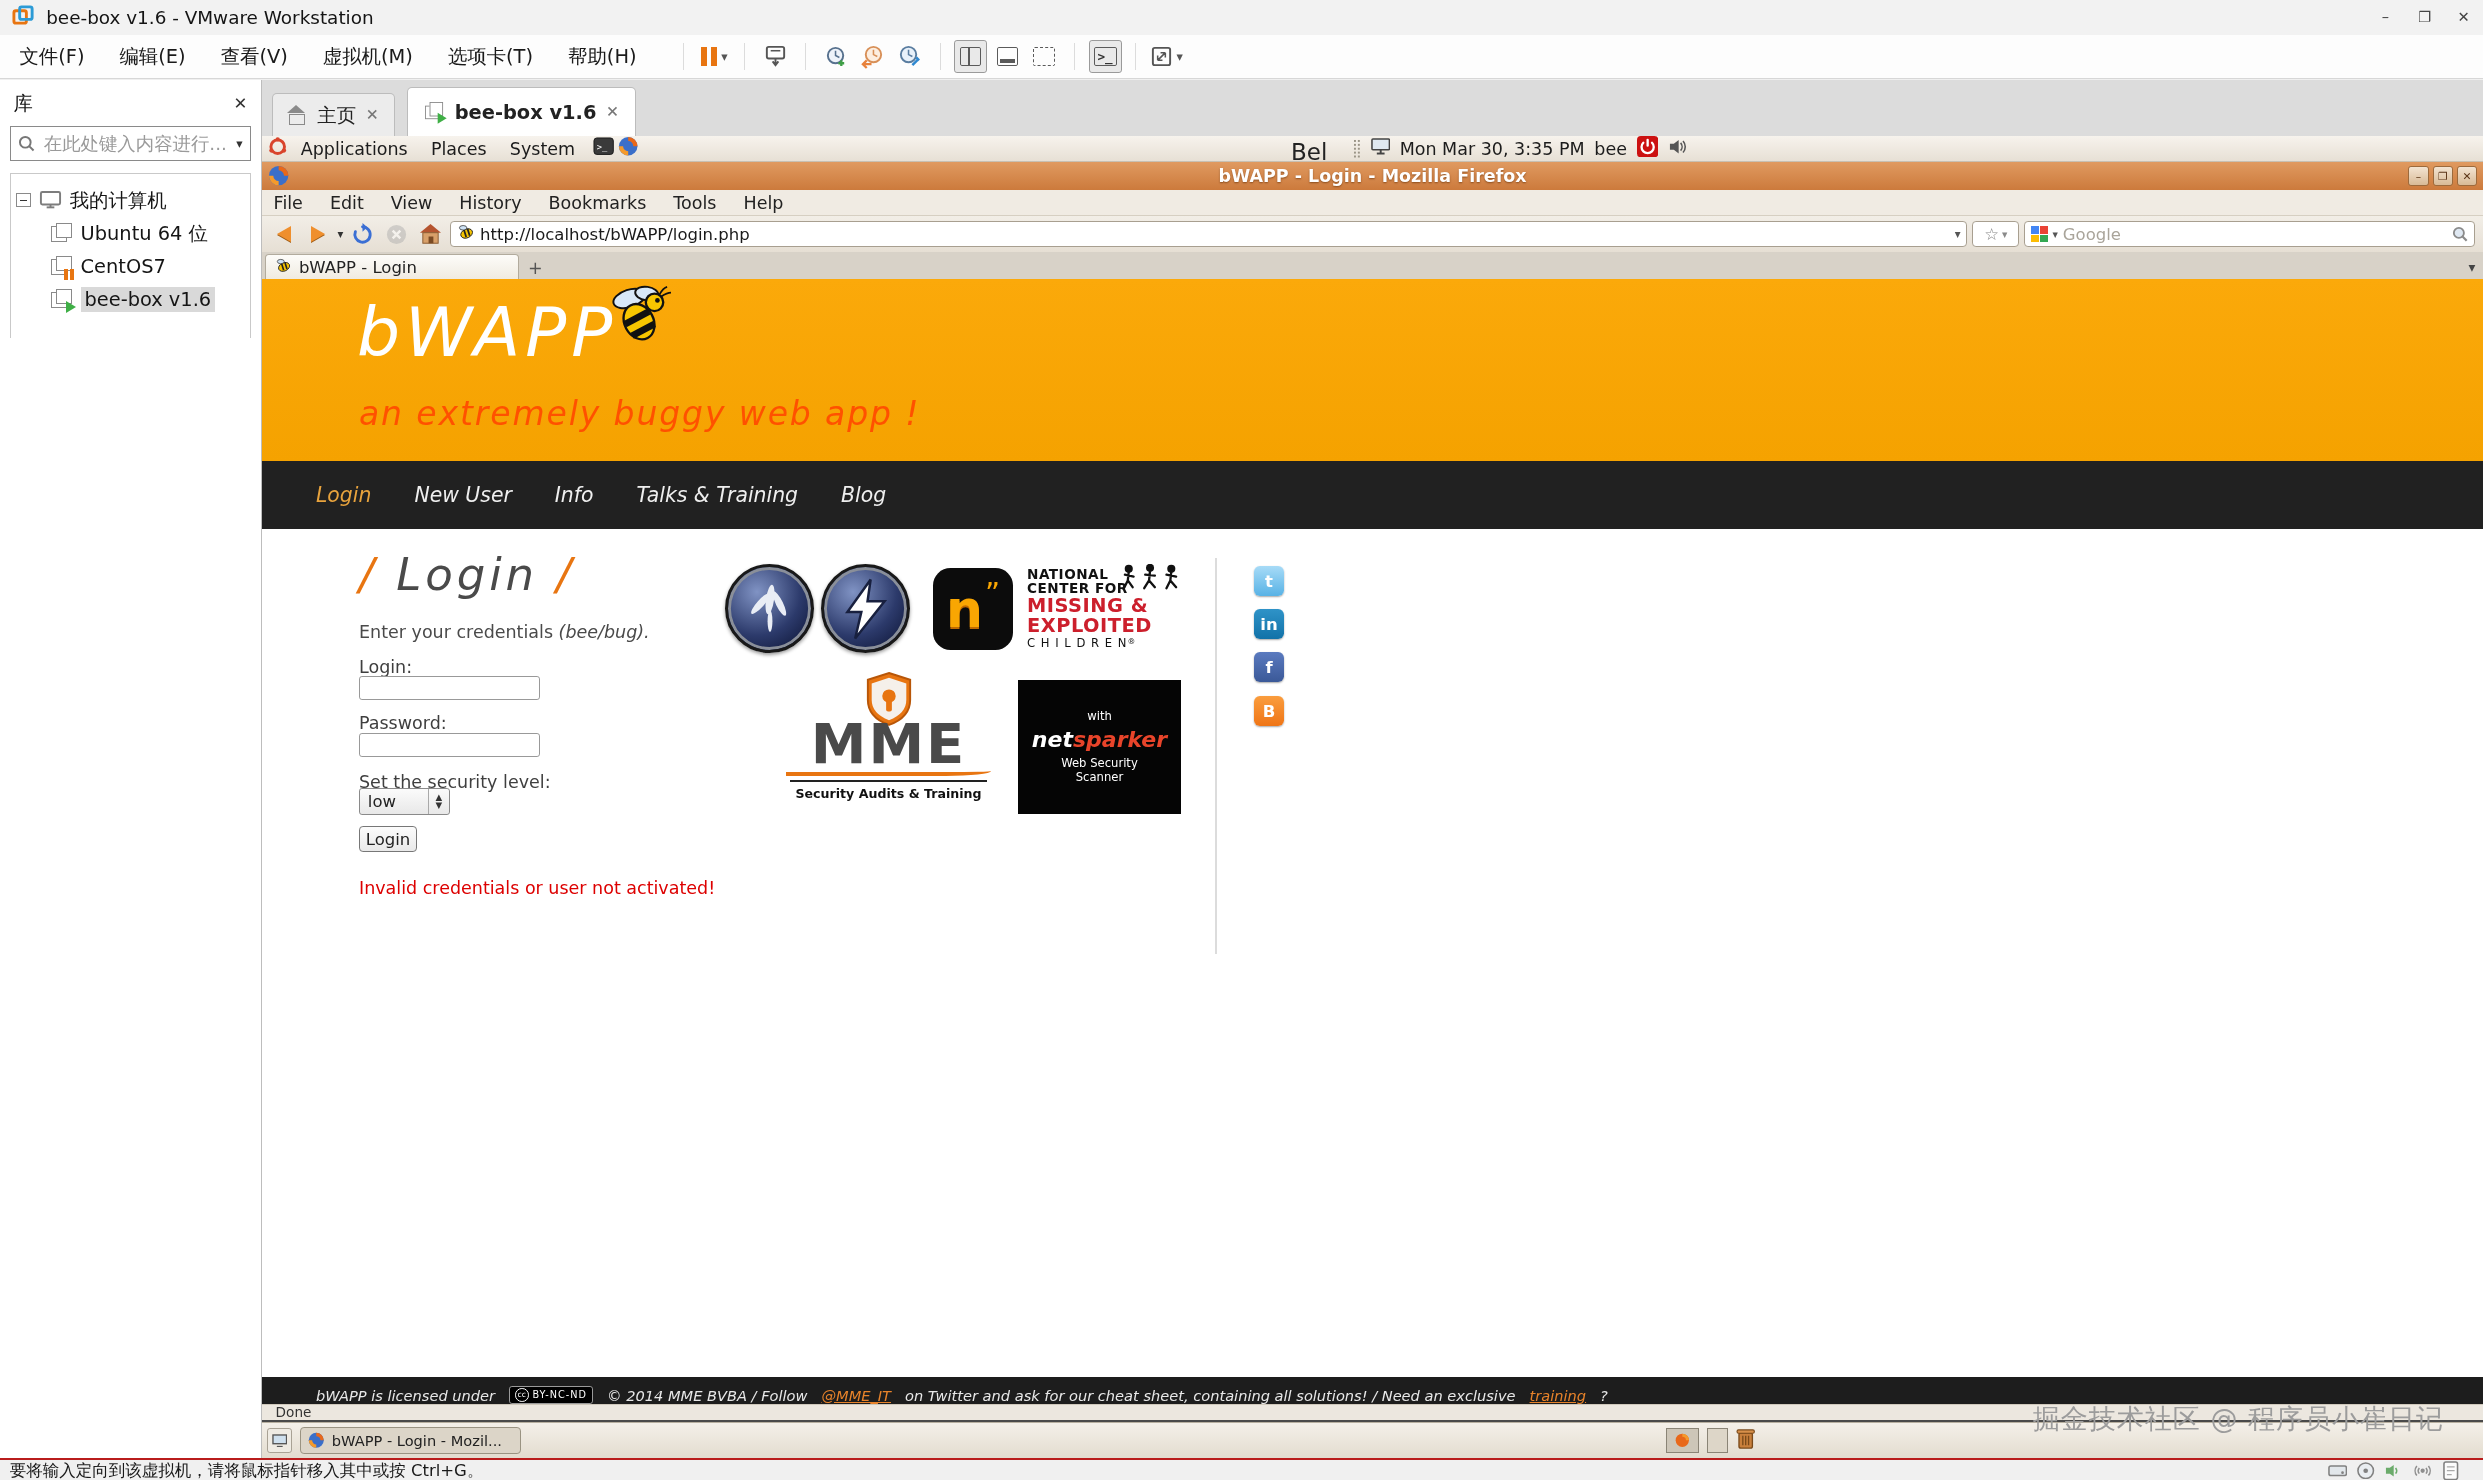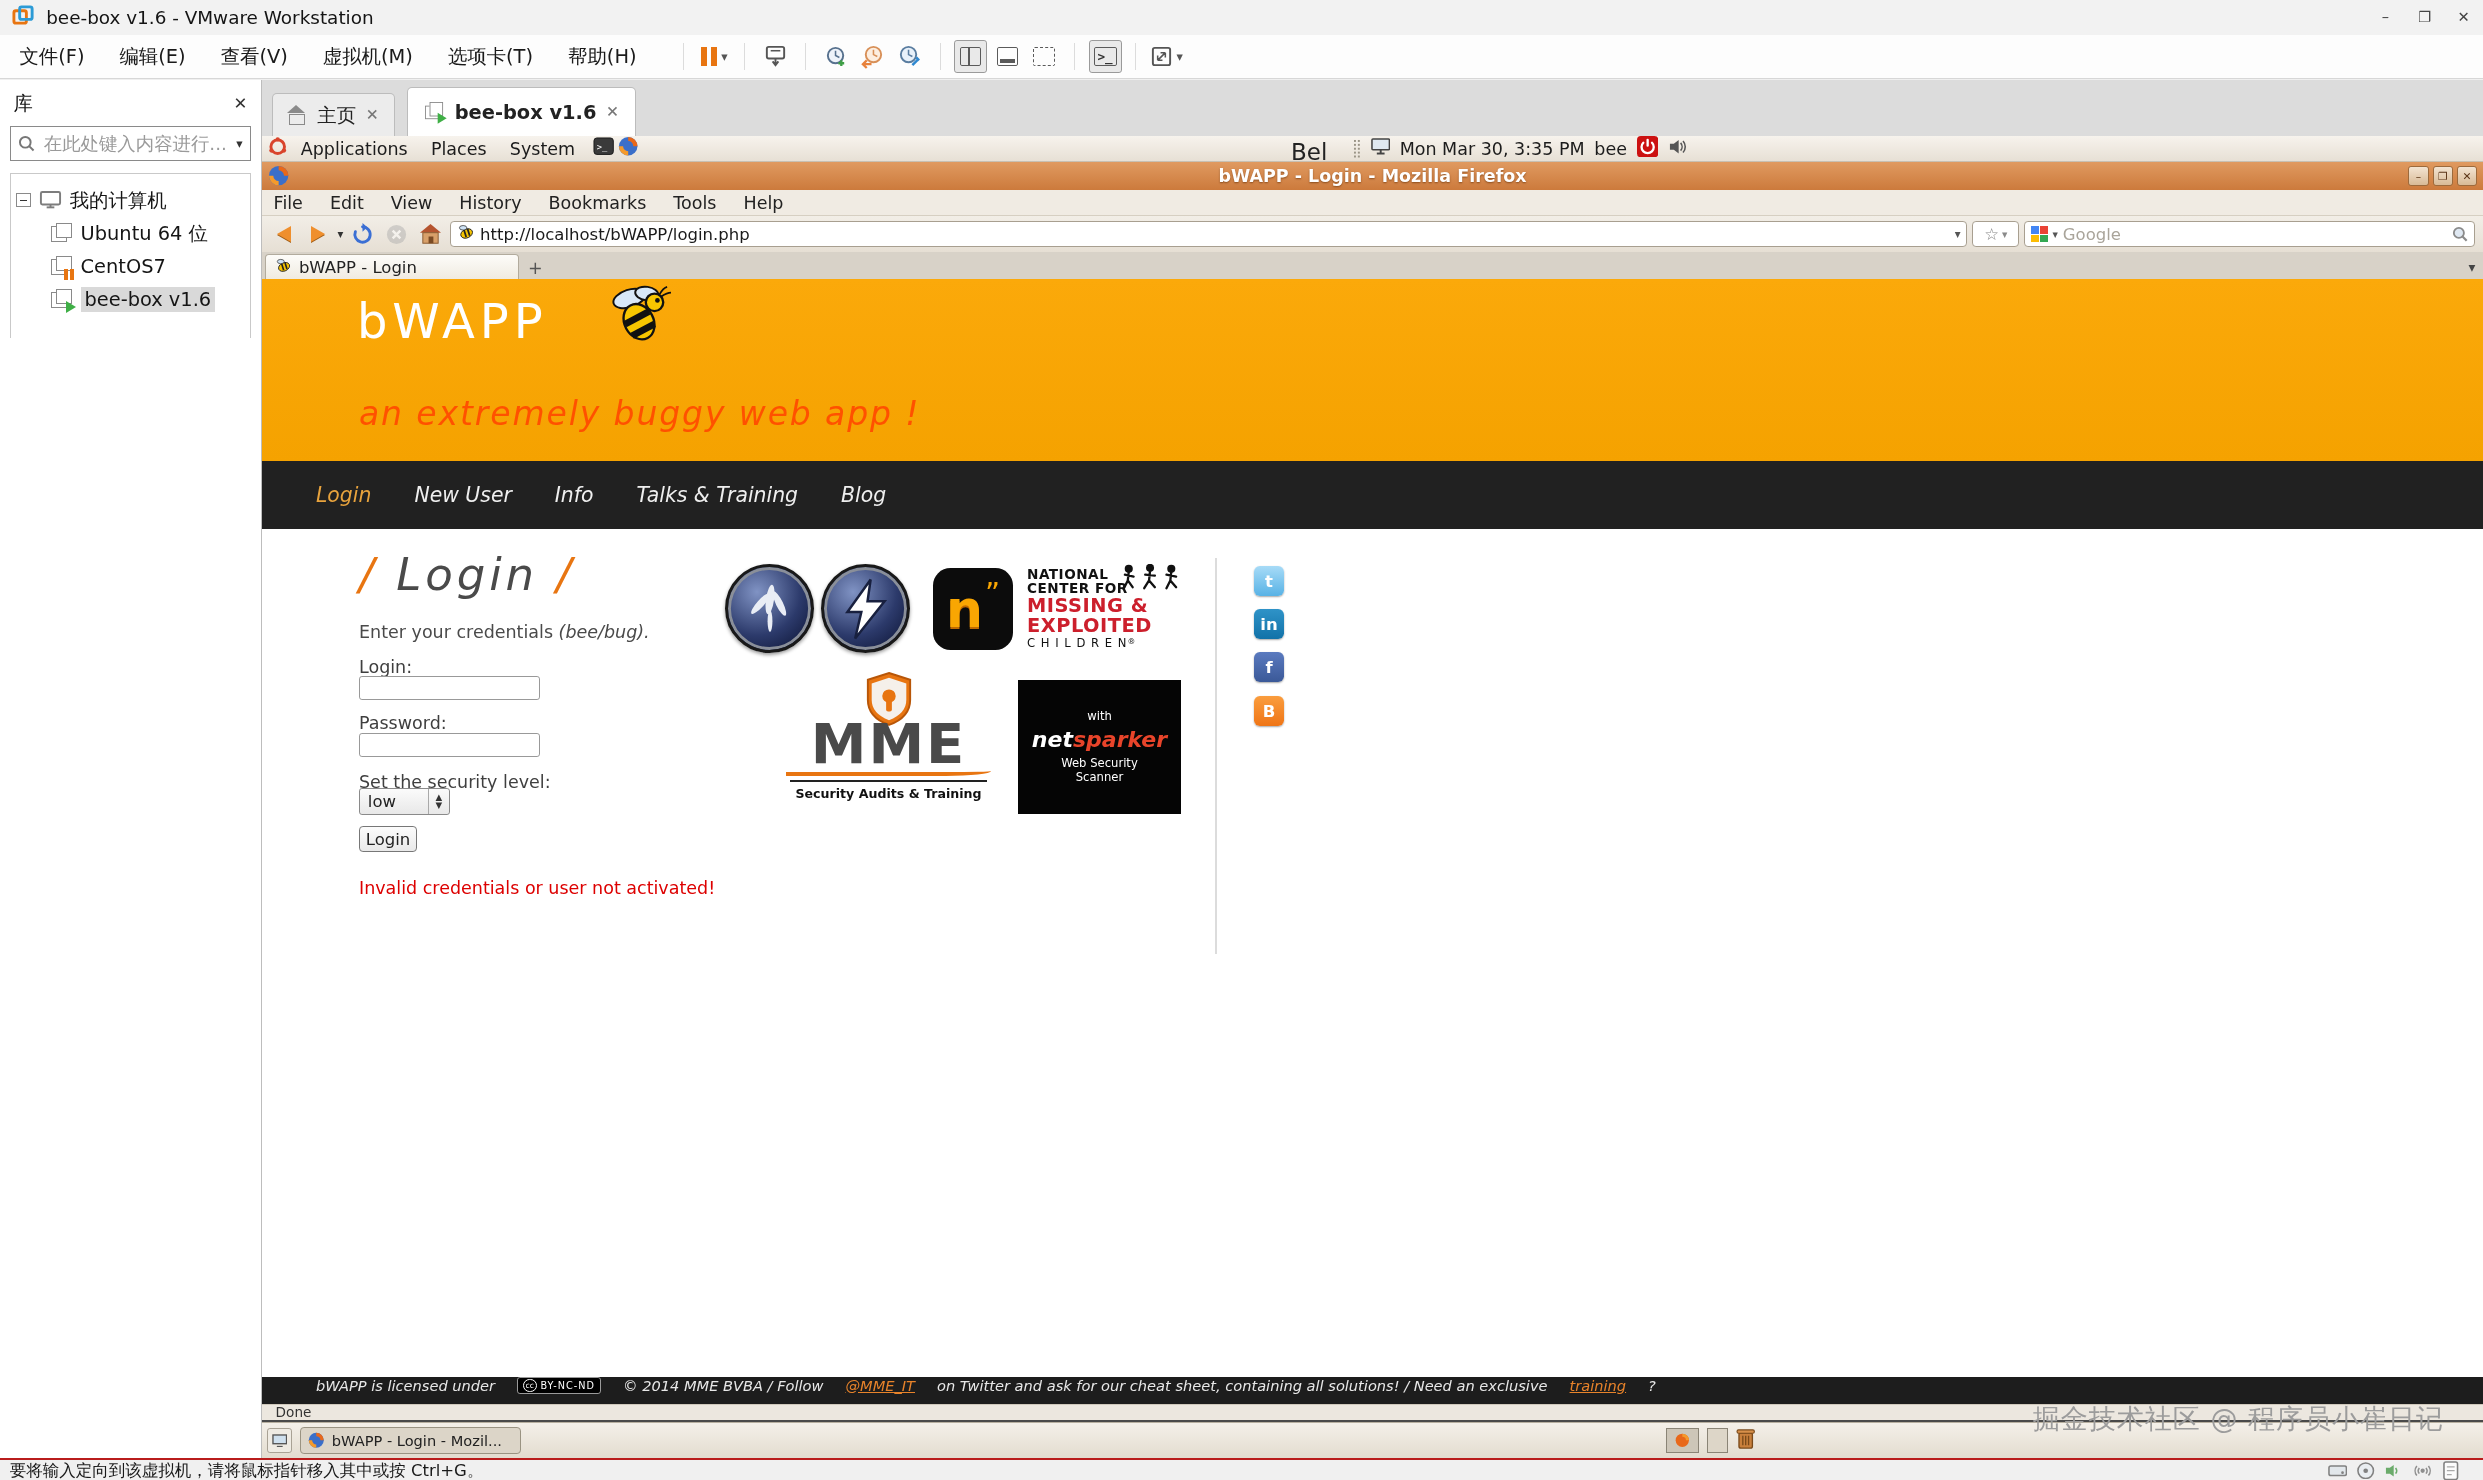--- a/index.html
+++ b/index.html
@@ -88,21 +88,21 @@
   .ff-tabstrip { height:27px; background:#d8d2c8; display:flex; align-items:flex-end; padding-left:2.9px; position:relative; }
   .ff-tab { width:254px; height:25px; background:linear-gradient(#fdfcf9,#f0ebe1); border:1px solid #b2ab9d; border-bottom:none; border-radius:3.9px 3.9px 0 0; display:flex; align-items:center; gap:7.8px; padding:0 8.7px; font-size:16.5px; color:#222; }
   .newtab { width:33px; height:23px; display:flex; align-items:center; justify-content:center; font-size:17.5px; color:#555; }
   .alltabs-caret { position:absolute; right:7.8px; bottom:3.9px; color:#444; font-size:13.6px; }
 
   .ff-content { flex:1; position:relative; background:#fff; display:flex; flex-direction:column; overflow:hidden; }
   .ff-statusbar { height:16.5px; background:#ece7df; border-top:1px solid #cfc8bb; font-size:13.6px; color:#333; padding-left:13.6px; display:flex; align-items:center; }
 
   
   .page-header { height:182px; background:linear-gradient(#fba90a,#f5a200); position:relative; }
-  .bwapp-logo { position:absolute; left:95px; top:13.6px; color:#fff; font-size:48px; letter-spacing:4.9px; }
+  .bwapp-logo { position:absolute; left:95px; top:13.6px; color:#fff; font-size:68px; font-style:italic; letter-spacing:4.9px; }
   .bwapp-tagline { position:absolute; left:97px; top:115px; color:#ff5100; font-size:33px; font-style:italic; letter-spacing:1.9px; }
   .bee { position:absolute; left:338px; top:1.9px; }
   .page-nav { height:68px; background:#212121; display:flex; align-items:center; gap:43px; padding-left:54px; font-size:20.4px; font-style:italic; color:#efefef; }
   .page-nav .active { color:#e8a33d; }
   .page-body { flex:1; position:relative; background:#fff; color:#3c3c3c; }
   .login-heading { position:absolute; left:97px; top:19.4px; font-size:45px; font-style:italic; color:#4a4a4a; letter-spacing:3.9px; }
   .login-heading .sl { color:#e87511; }
   .intro { position:absolute; left:97px; top:93px; font-size:17.5px; color:#4a4a4a; }
   .f-label { position:absolute; left:97px; font-size:17.5px; color:#3f3f3f; }
   .f-input { position:absolute; left:97px; width:181px; height:24px; border:1px solid #999; border-radius:2.9px; background:#fff; font-size:15.5px; padding:0 4.9px; font-family:inherit; }
@@ -134,21 +134,21 @@
   .netsparker .brand { font-size:22px; font-weight:bold;font-style:italic; }
   .netsparker .brand .sp { color:#e8442a; }
   .netsparker .cap { font-size:11.6px; line-height:1.25; text-align:center; }
   .social { position:absolute; left:992px; width:31px; }
   .social-btn { position:absolute; left:0; width:30px; height:30px; border-radius:5.8px; color:#fff; font-weight:bold; display:flex; align-items:center; justify-content:center; font-size:16.5px; box-shadow:0 1px 1.9px rgba(0,0,0,.35); }
   .sb-tw { top:37px; background:linear-gradient(#a7dbf7,#58b2e5); color:#fff; }
   .sb-li { top:80px; background:linear-gradient(#2f93c8,#1272a8); }
   .sb-fb { top:123px; background:linear-gradient(#5a7abf,#3b5998); }
   .sb-bl { top:167px; background:linear-gradient(#fa9d3e,#ef7516); }
 
-  .page-footer { height:27px; background:#1d1d1d; color:#e8e8e8; display:flex; align-items:flex-start; padding-left:54px; font-size:14.6px; font-style:italic; gap:22px; white-space:nowrap; }
+  .page-footer { height:27px; background:#1d1d1d; color:#e8e8e8; display:flex; align-items:flex-end; padding-left:54px; font-size:14.6px; font-style:italic; gap:14px; white-space:nowrap; }
   .cc-badge { display:inline-flex; align-items:center; gap:3.9px; background:#000; border:1px solid #9a9a9a; border-radius:2.9px; padding:1px 4.9px; font-style:normal; }
   .cc-circle { width:13.6px; height:13.6px; border:1.5px solid #fff; border-radius:50%; font-size:7.8px; display:flex; align-items:center; justify-content:center; color:#fff; }
   .cc-text { font-size:9.7px; color:#fff; letter-spacing:1px; }
   .f-link { color:#e8832a; text-decoration:underline; }
 
   
   .gnome-taskbar { position:absolute; left:0; right:0; bottom:0; height:36px; background:linear-gradient(#f4f0e9,#e3dccf); border-top:1px solid #b8b0a0; display:flex; align-items:center; padding:0 4.9px; gap:7.8px; }
   .show-desktop { width:25px; height:25px; border:1px solid #a9a295; border-radius:2.9px; display:flex; align-items:center; justify-content:center; background:#efebe3; }
   .taskbtn { width:221px; height:27px; background:#dcd5c8; border:1px solid #9a teal; border:1px solid #9a9382; border-radius:3.9px; display:flex; align-items:center; gap:6.8px; padding:0 7.8px; font-size:14.6px; color:#222; overflow:hidden; white-space:nowrap; }
   .tb-right { position:absolute; right:728px; display:flex; align-items:center; gap:7.8px; }

